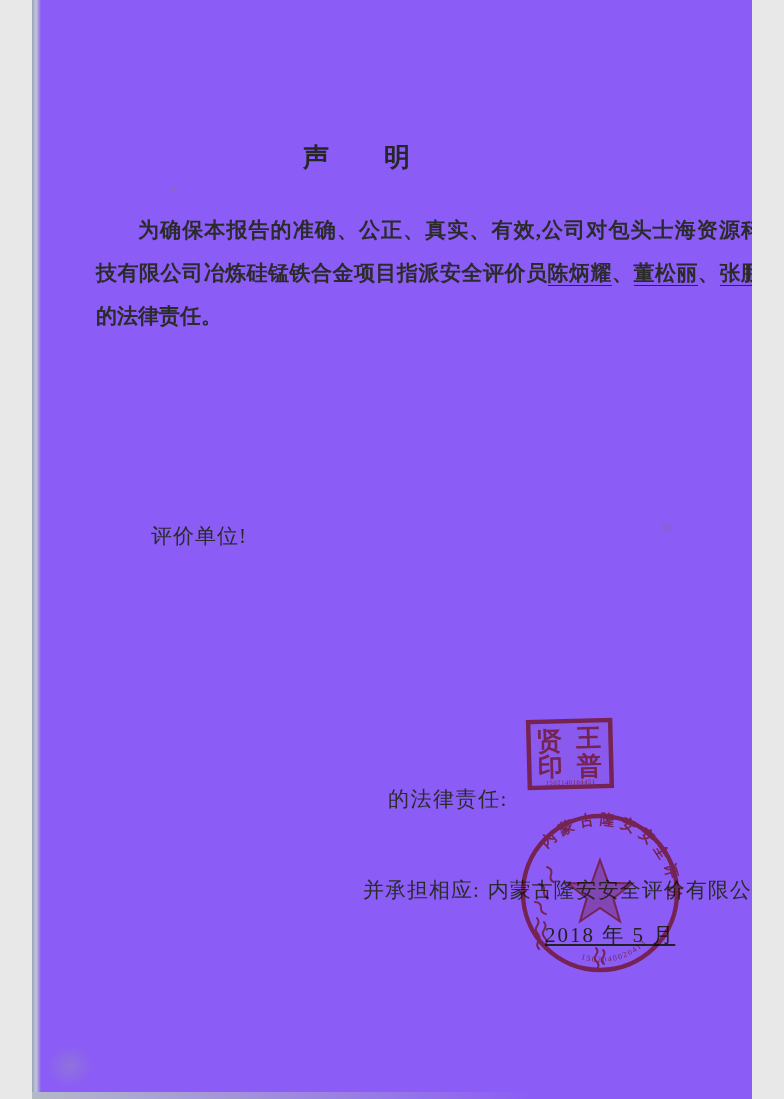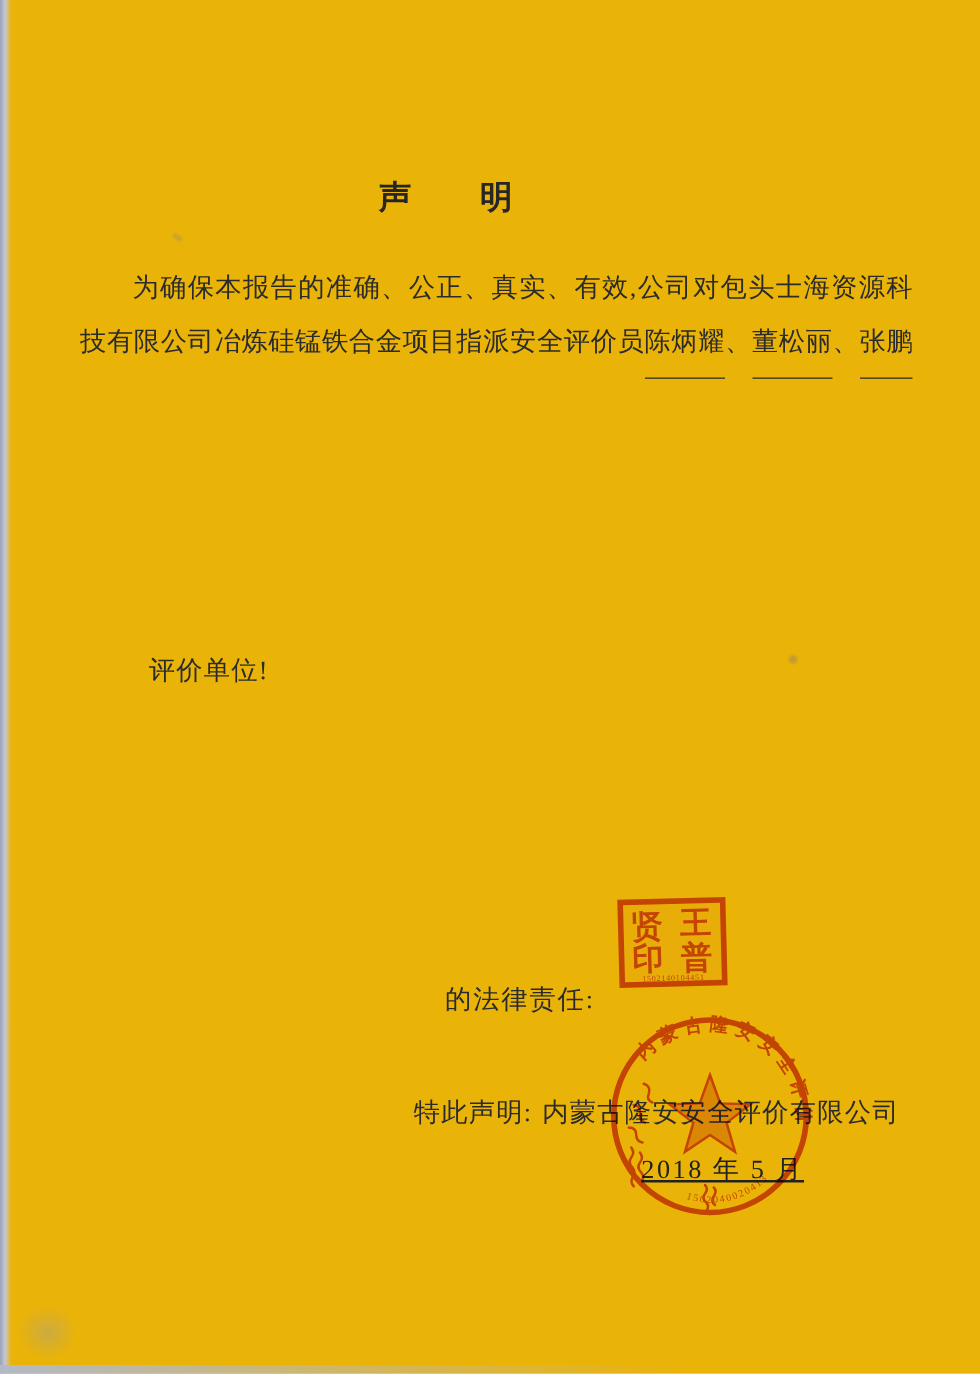--- a/index.html
+++ b/index.html
@@ -1,18 +1,18 @@
 <!DOCTYPE html>
 <html><head>
 <meta charset="utf-8">
 <style>
   html,body{margin:0;padding:0;background:#e8e8e8;}
   .page{
-    position:relative;width:784px;height:1099px;margin:0 auto;
-    background:#eab308;overflow:hidden;
+    position:relative;width:720px;height:1099px;margin:0 auto;
+    background:#8b5cf6;overflow:hidden;
     font-family:"Liberation Serif","DejaVu Serif",serif;
     color:#2d2d2d;
   }
   
   .edge-left{position:absolute;left:0;top:0;width:9px;height:1099px;z-index:5;
     background:linear-gradient(to right,#9aa1b6 0%,#c3c8d6 45%,rgba(255,255,255,0) 100%);}
   .edge-bottom{position:absolute;left:0;bottom:0;width:70%;height:7px;z-index:5;
     background:linear-gradient(to right,#b3b9c7 0%,rgba(255,255,255,0) 100%);}
   .smudge{position:absolute;left:14px;top:1044px;width:48px;height:44px;z-index:4;
     background:radial-gradient(ellipse at center,rgba(150,156,172,.35),rgba(150,156,172,0) 70%);}
@@ -23,24 +23,24 @@
   
   .doc-title{
     position:absolute;left:0;right:0;top:140px;text-align:center;
     transform:translateX(-35px);
     font-size:26px;font-weight:bold;letter-spacing:1px;white-space:pre;color:#262626;
   }
   .para{
     position:absolute;left:64px;top:209px;width:666px;
     font-size:21px;line-height:43px;color:#2b2b2b;letter-spacing:0;
   }
-  .para-line{display:block;white-space:nowrap;}
+  .para-line{display:block;white-space:nowrap;font-weight:bold;}
   .para-line.fill{text-align:justify;text-align-last:justify;white-space:normal;}
   .para-line.indent{text-indent:42px;}
-  .uname{border-bottom:1.6px solid #2b2b2b;padding-bottom:17px;}
+  .uname{border-bottom:1.6px solid #2b2b2b;padding-bottom:0;}
   .closing{position:absolute;left:119px;top:522px;font-size:21px;color:#2b2b2b;letter-spacing:1px;}
   .legal-rep{position:absolute;left:356px;top:785px;font-size:21px;color:#2b2b2b;letter-spacing:1.5px;}
   .eval-line{position:absolute;left:331px;top:876px;font-size:21px;color:#2b2b2b;letter-spacing:1px;white-space:nowrap;}
   .eval-line .sp{margin-right:8px;}
   .date-line{position:absolute;left:513px;top:921px;font-size:21px;color:#222;letter-spacing:2px;white-space:nowrap;text-decoration:underline;}
   
   .seal{position:absolute;z-index:3;mix-blend-mode:multiply;opacity:.88;}
   .seal-square{left:493px;top:718px;width:90px;height:75px;transform:rotate(-1.5deg);}
   .seal-round{left:485px;top:810px;width:166px;height:166px;}
   svg text{font-family:"Liberation Serif","DejaVu Serif",serif;}
@@ -48,28 +48,29 @@
 </head>
 <body>
 
 <div class="page">
 
   <div class="doc-title">声　　明</div>
 
   <div class="para">
       <div class="para-line fill indent"><span>为确保本报告的准确、公正、真实、有效,公司对包头士海资源科</span></div>
       <div class="para-line fill"><span>技有限公司冶炼硅锰铁合金项目指派安全评价员</span><span class="uname">陈炳耀</span><span>、</span><span class="uname">董松丽</span><span>、</span><span class="uname">张鹏</span></div>
+      <div class="para-line"><span>的法律责任。</span></div>
     </div>
 
   <div class="closing">评价单位!</div>
 
   <div class="legal-rep">的法律责任:</div>
 
   <div class="eval-line">
-    <span class="sp">特此声明:</span><span>内蒙古隆安安全评价有限公司</span>
+    <span class="sp">并承担相应:</span><span>内蒙古隆安安全评价有限公司</span>
   </div>
 
   <div class="date-line">2018 年 5 月</div>
 
   <svg class="seal seal-square" viewBox="0 0 90 75">
     <rect x="4" y="3" width="82" height="66" fill="rgba(207,74,62,0.05)" stroke="#cf4a3e" stroke-width="4.5"></rect>
     <text x="25" y="31" font-size="25" font-weight="bold" fill="#cf4a3e" text-anchor="middle">贤</text>
     <text x="64" y="29" font-size="25" font-weight="bold" fill="#cf4a3e" text-anchor="middle">王</text>
     <text x="25" y="57" font-size="25" font-weight="bold" fill="#cf4a3e" text-anchor="middle">印</text>
     <text x="64" y="57" font-size="25" font-weight="bold" fill="#cf4a3e" text-anchor="middle">普</text>

